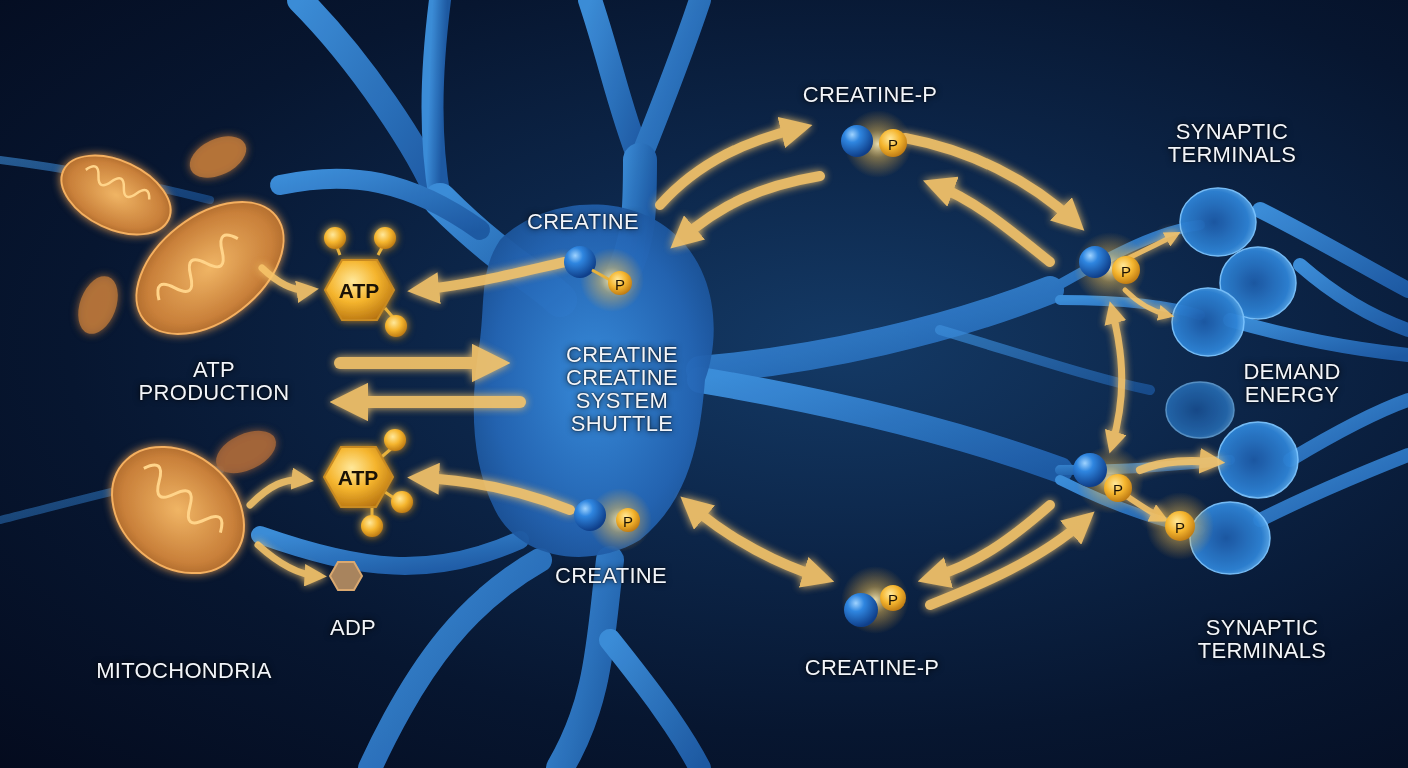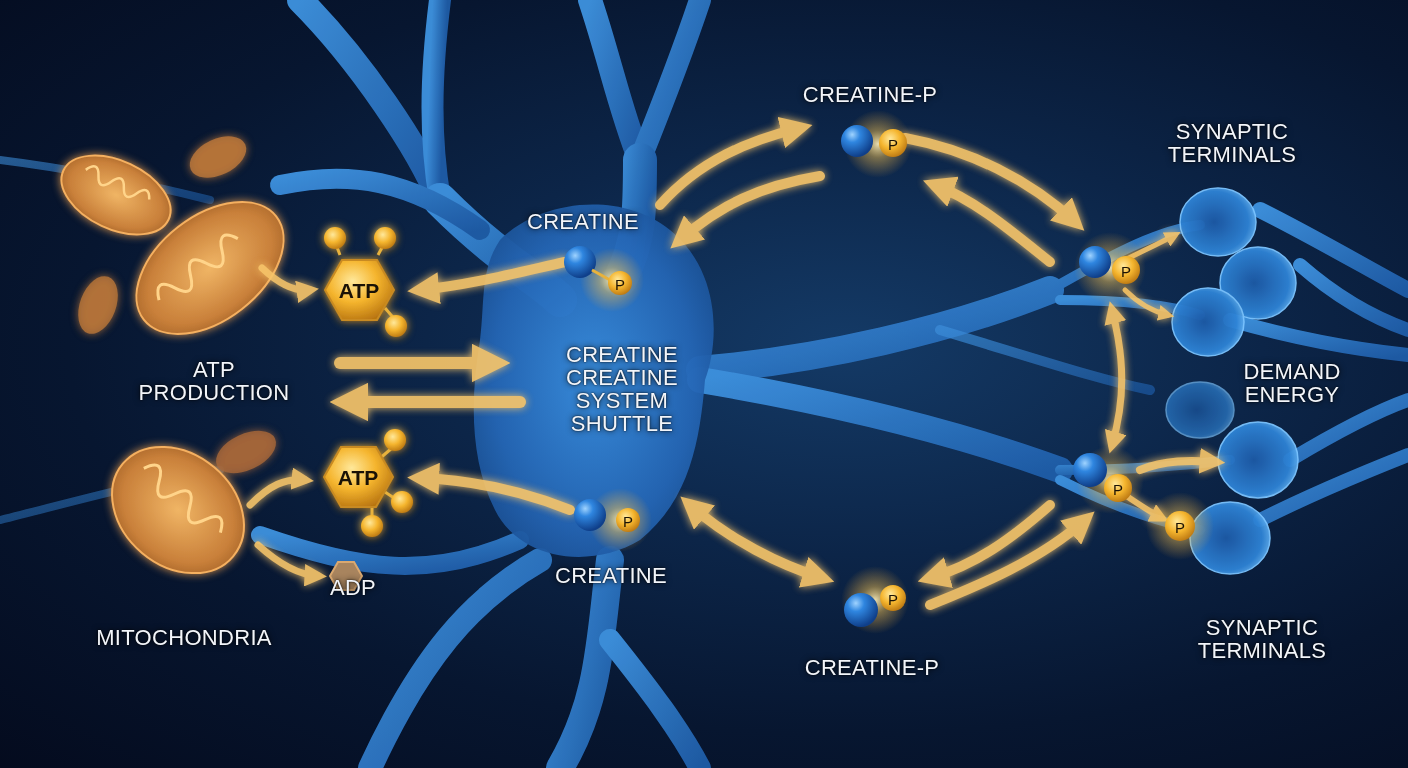--- a/index.html
+++ b/index.html
@@ -216,22 +216,22 @@
 <div class="p" style="left:893px;top:144px;">P</div>
 <div class="p" style="left:893px;top:599px;">P</div>
 <div class="p" style="left:1126px;top:271px;">P</div>
 <div class="p" style="left:1118px;top:489px;">P</div>
 <div class="p" style="left:1180px;top:527px;">P</div>
 
 <div class="label l-lg" style="left:214px;top:358px;">
   <div>ATP</div>
   <div>PRODUCTION</div>
 </div>
-<div class="label l-md" style="left:184px;top:626px;">MITOCHONDRIA</div>
-<div class="label l-md" style="left:353px;top:576px;">ADP</div>
+<div class="label l-md" style="left:184px;top:659px;">MITOCHONDRIA</div>
+<div class="label l-md" style="left:353px;top:616px;">ADP</div>
 <div class="label l-md" style="left:583px;top:210px;">CREATINE</div>
 <div class="label l-md" style="left:611px;top:564px;">CREATINE</div>
 <div class="label l-lg" style="left:622px;top:343px;">
   <div>CREATINE</div>
   <div>CREATINE</div>
   <div>SYSTEM</div>
   <div>SHUTTLE</div>
 </div>
 <div class="label l-md" style="left:870px;top:83px;">CREATINE-P</div>
 <div class="label l-md" style="left:872px;top:656px;">CREATINE-P</div>

